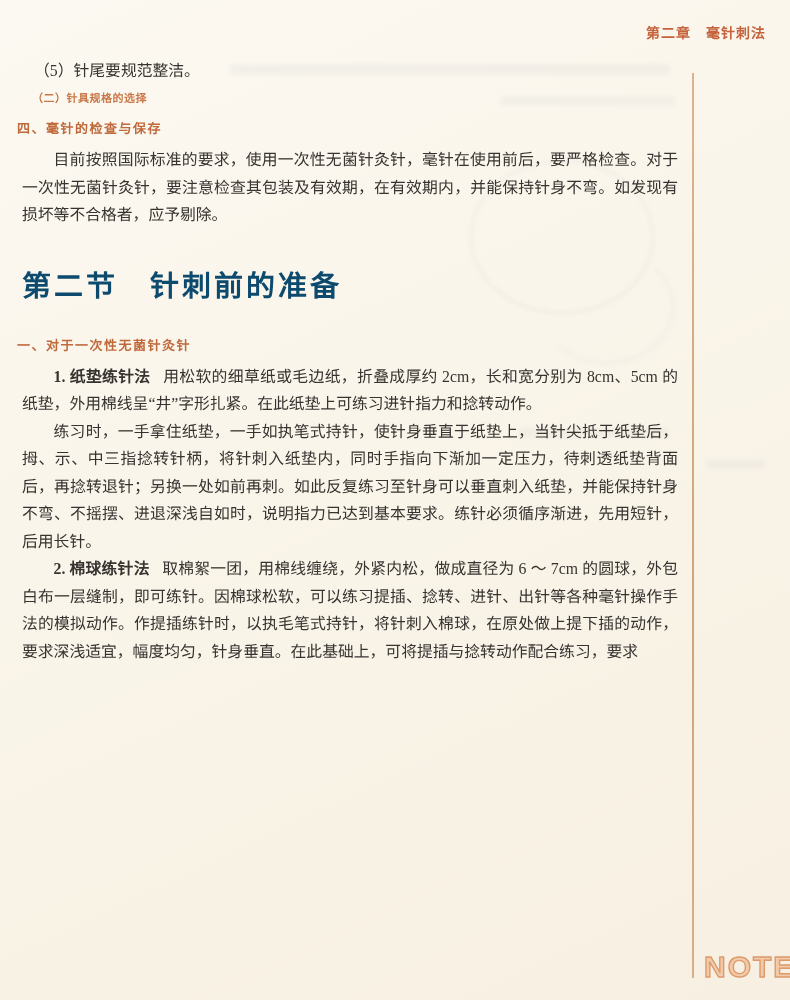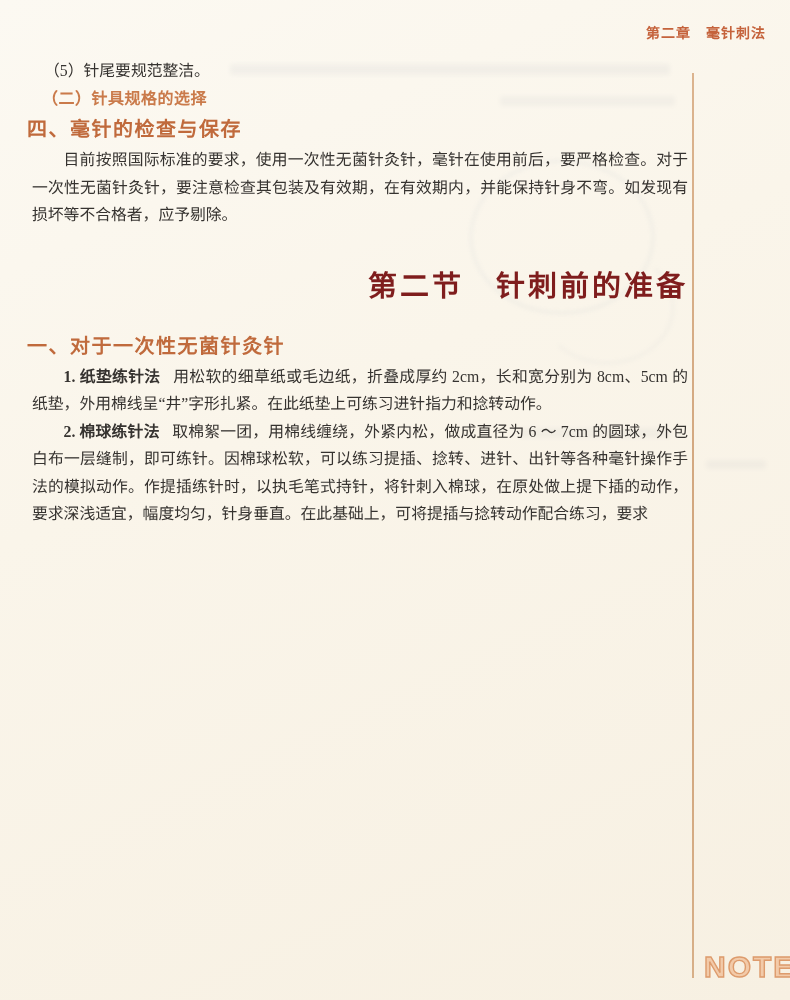--- a/index.html
+++ b/index.html
@@ -21,44 +21,44 @@
 
   
   .margin-line{
     position:absolute;left:692px;top:73px;width:2px;height:905px;
     background:linear-gradient(to bottom,#d6a87e,#c99668 60%,#d2a478);
     opacity:.85;
   }
 
   
   .content{
-    position:absolute;left:32px;top:57px;width:656px;
+    position:absolute;left:22px;top:57px;width:656px;
     font-size:15.8px;line-height:27.5px;text-align:justify;
     text-justify:inter-character;
   }
   .content p{margin:0;text-indent:2em;}
   .list-item{text-indent:0 !important;padding-left:12px;}
   .sub-heading{
     margin:0;padding-left:10px;
     font-family:"Liberation Sans", sans-serif;
-    font-size:16px;font-weight:bold;line-height:27.5px;
+    font-size:11px;font-weight:bold;line-height:27.5px;
     color:#ca7a4a;letter-spacing:.5px;
   }
   .sec-heading{
     margin:2px 0 2px -5px;
     font-family:"Liberation Sans", sans-serif;
-    font-size:20px;font-weight:bold;line-height:30px;
+    font-size:13px;font-weight:bold;line-height:30px;
     color:#c06a3c;letter-spacing:1.5px;
   }
   .section-title{
     margin:36px 0 24px 0;text-indent:0 !important;
-    text-align:right;
+    text-align:left;
     font-family:"Liberation Sans", sans-serif;
     font-size:29px;font-weight:bold;line-height:42px;
-    color:#7f1d1d;letter-spacing:3px;
+    color:#0c4a6e;letter-spacing:3px;
   }
   .lead{font-weight:bold;margin-right:.8em;font-family:Liberation Serif, serif;}
 
   
   .note-mark{
     position:absolute;left:704px;top:950px;width:110px;overflow:hidden;
     font-family:"Liberation Sans", sans-serif;
     font-size:30px;font-weight:900;letter-spacing:2px;line-height:34px;
     color:rgba(238,171,122,.55);
     -webkit-text-stroke:1.4px #dd9b6c;
@@ -101,20 +101,21 @@
     <h1 class="section-title">第二节　针刺前的准备</h1>
 
     <h2 class="sec-heading">一、对于一次性无菌针灸针</h2>
 
 
 
     <p>
       <span class="lead">1. 纸垫练针法</span><span>用松软的细草纸或毛边纸，折叠成厚约 2cm，长和宽分别为 8cm、5cm 的纸垫，外用棉线呈“井”字形扎紧。在此纸垫上可练习进针指力和捻转动作。</span>
     </p>
 
+    <p>练习时，一手拿住纸垫，一手如执笔式持针，使针身垂直于纸垫上，当针尖抵于纸垫后，拇、示、中三指捻转针柄，将针刺入纸垫内，同时手指向下渐加一定压力，待刺透纸垫背面后，再捻转退针；另换一处如前再刺。如此反复练习至针身可以垂直刺入纸垫，并能保持针身不弯、不摇摆、进退深浅自如时，说明指力已达到基本要求。练针必须循序渐进，先用短针，后用长针。</p>
 
 
     <p>
       <span class="lead">2. 棉球练针法</span><span>取棉絮一团，用棉线缠绕，外紧内松，做成直径为 6 ～ 7cm 的圆球，外包白布一层缝制，即可练针。因棉球松软，可以练习提插、捻转、进针、出针等各种毫针操作手法的模拟动作。作提插练针时，以执毛笔式持针，将针刺入棉球，在原处做上提下插的动作，要求深浅适宜，幅度均匀，针身垂直。在此基础上，可将提插与捻转动作配合练习，要求</span>
     </p>
 
   </div>
 
   <div class="note-mark">NOTE</div>
 

